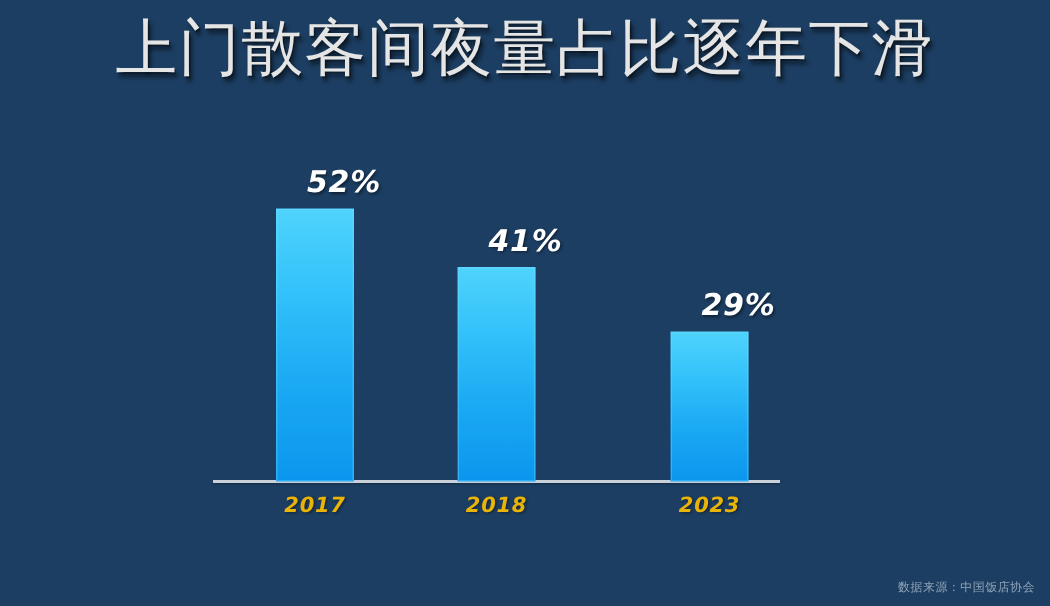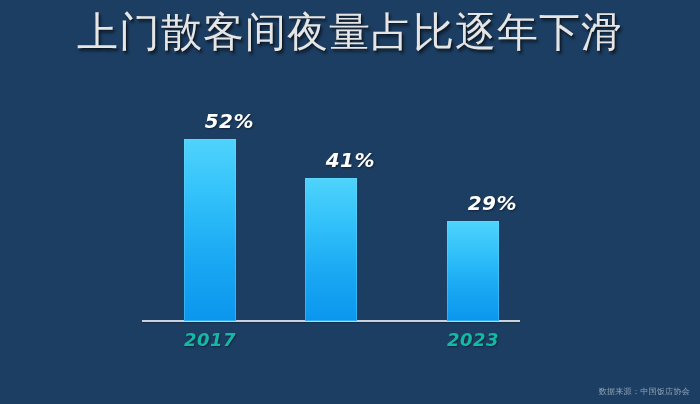--- a/index.html
+++ b/index.html
@@ -85,23 +85,23 @@
   }
   .bar-label {
     position: absolute;
     left: -18px;
     top: 100%;
     margin-top: 8px;
     width: 88px;
     text-align: center;
     font-family: "DejaVu Sans", "Liberation Sans", sans-serif;
     font-style: italic;
-    font-size: 18px;
+    font-size: 14px;
     font-weight: 700;
-    color: #14b8a6;
+    color: #eab308;
     letter-spacing: 0.5px;
     text-shadow: 1px 1px 2px rgba(0,0,0,0.4);
     white-space: nowrap;
   }
 
   
   .source-note {
     position: absolute;
     right: 10px;
     bottom: 6px;
@@ -127,20 +127,21 @@
 
     <div class="bar-group" id="bg0" style="left: 184px; height: 182px;">
       <div class="bar-value" style="bottom: 188px;">52%</div>
       <div class="bar" id="bar0" style="height: 182px;"></div>
       <div class="bar-label">2017</div>
     </div>
 
     <div class="bar-group" id="bg1" style="left: 305px; height: 113px;">
       <div class="bar-value" style="bottom: 149px;">41%</div>
       <div class="bar" id="bar1" style="height: 143px;"></div>
+      <div class="bar-label">2018</div>
     </div>
 
     <div class="bar-group" id="bg2" style="left: 430px; height: 100px; margin-left: 17px;">
       <div class="bar-value" style="bottom: 106px;">29%</div>
       <div class="bar" id="bar2" style="height: 100px;"></div>
       <div class="bar-label">2023</div>
     </div>
 
   </div>
 

